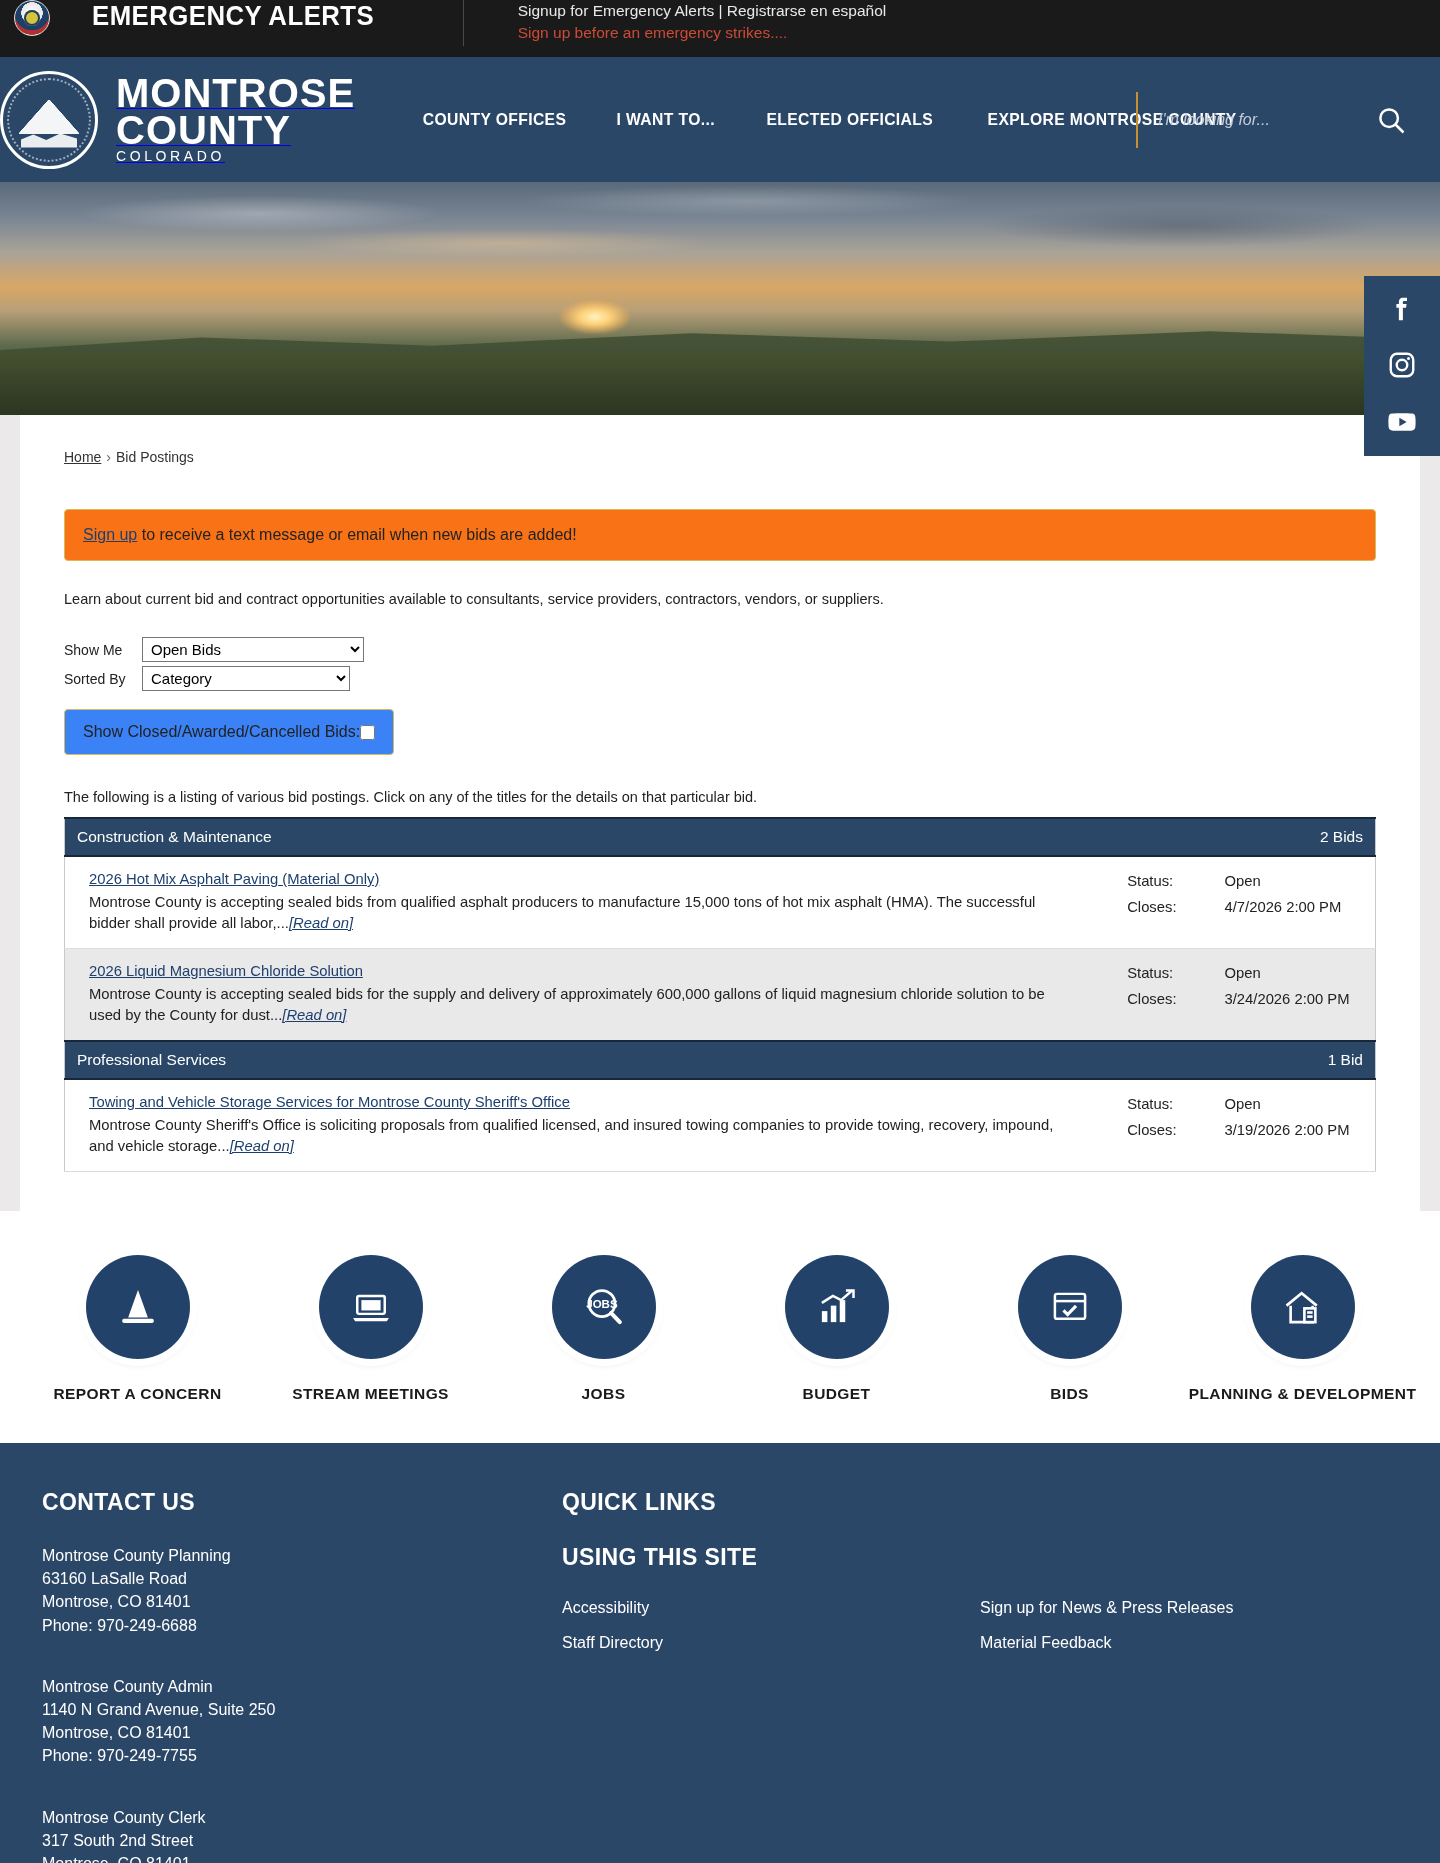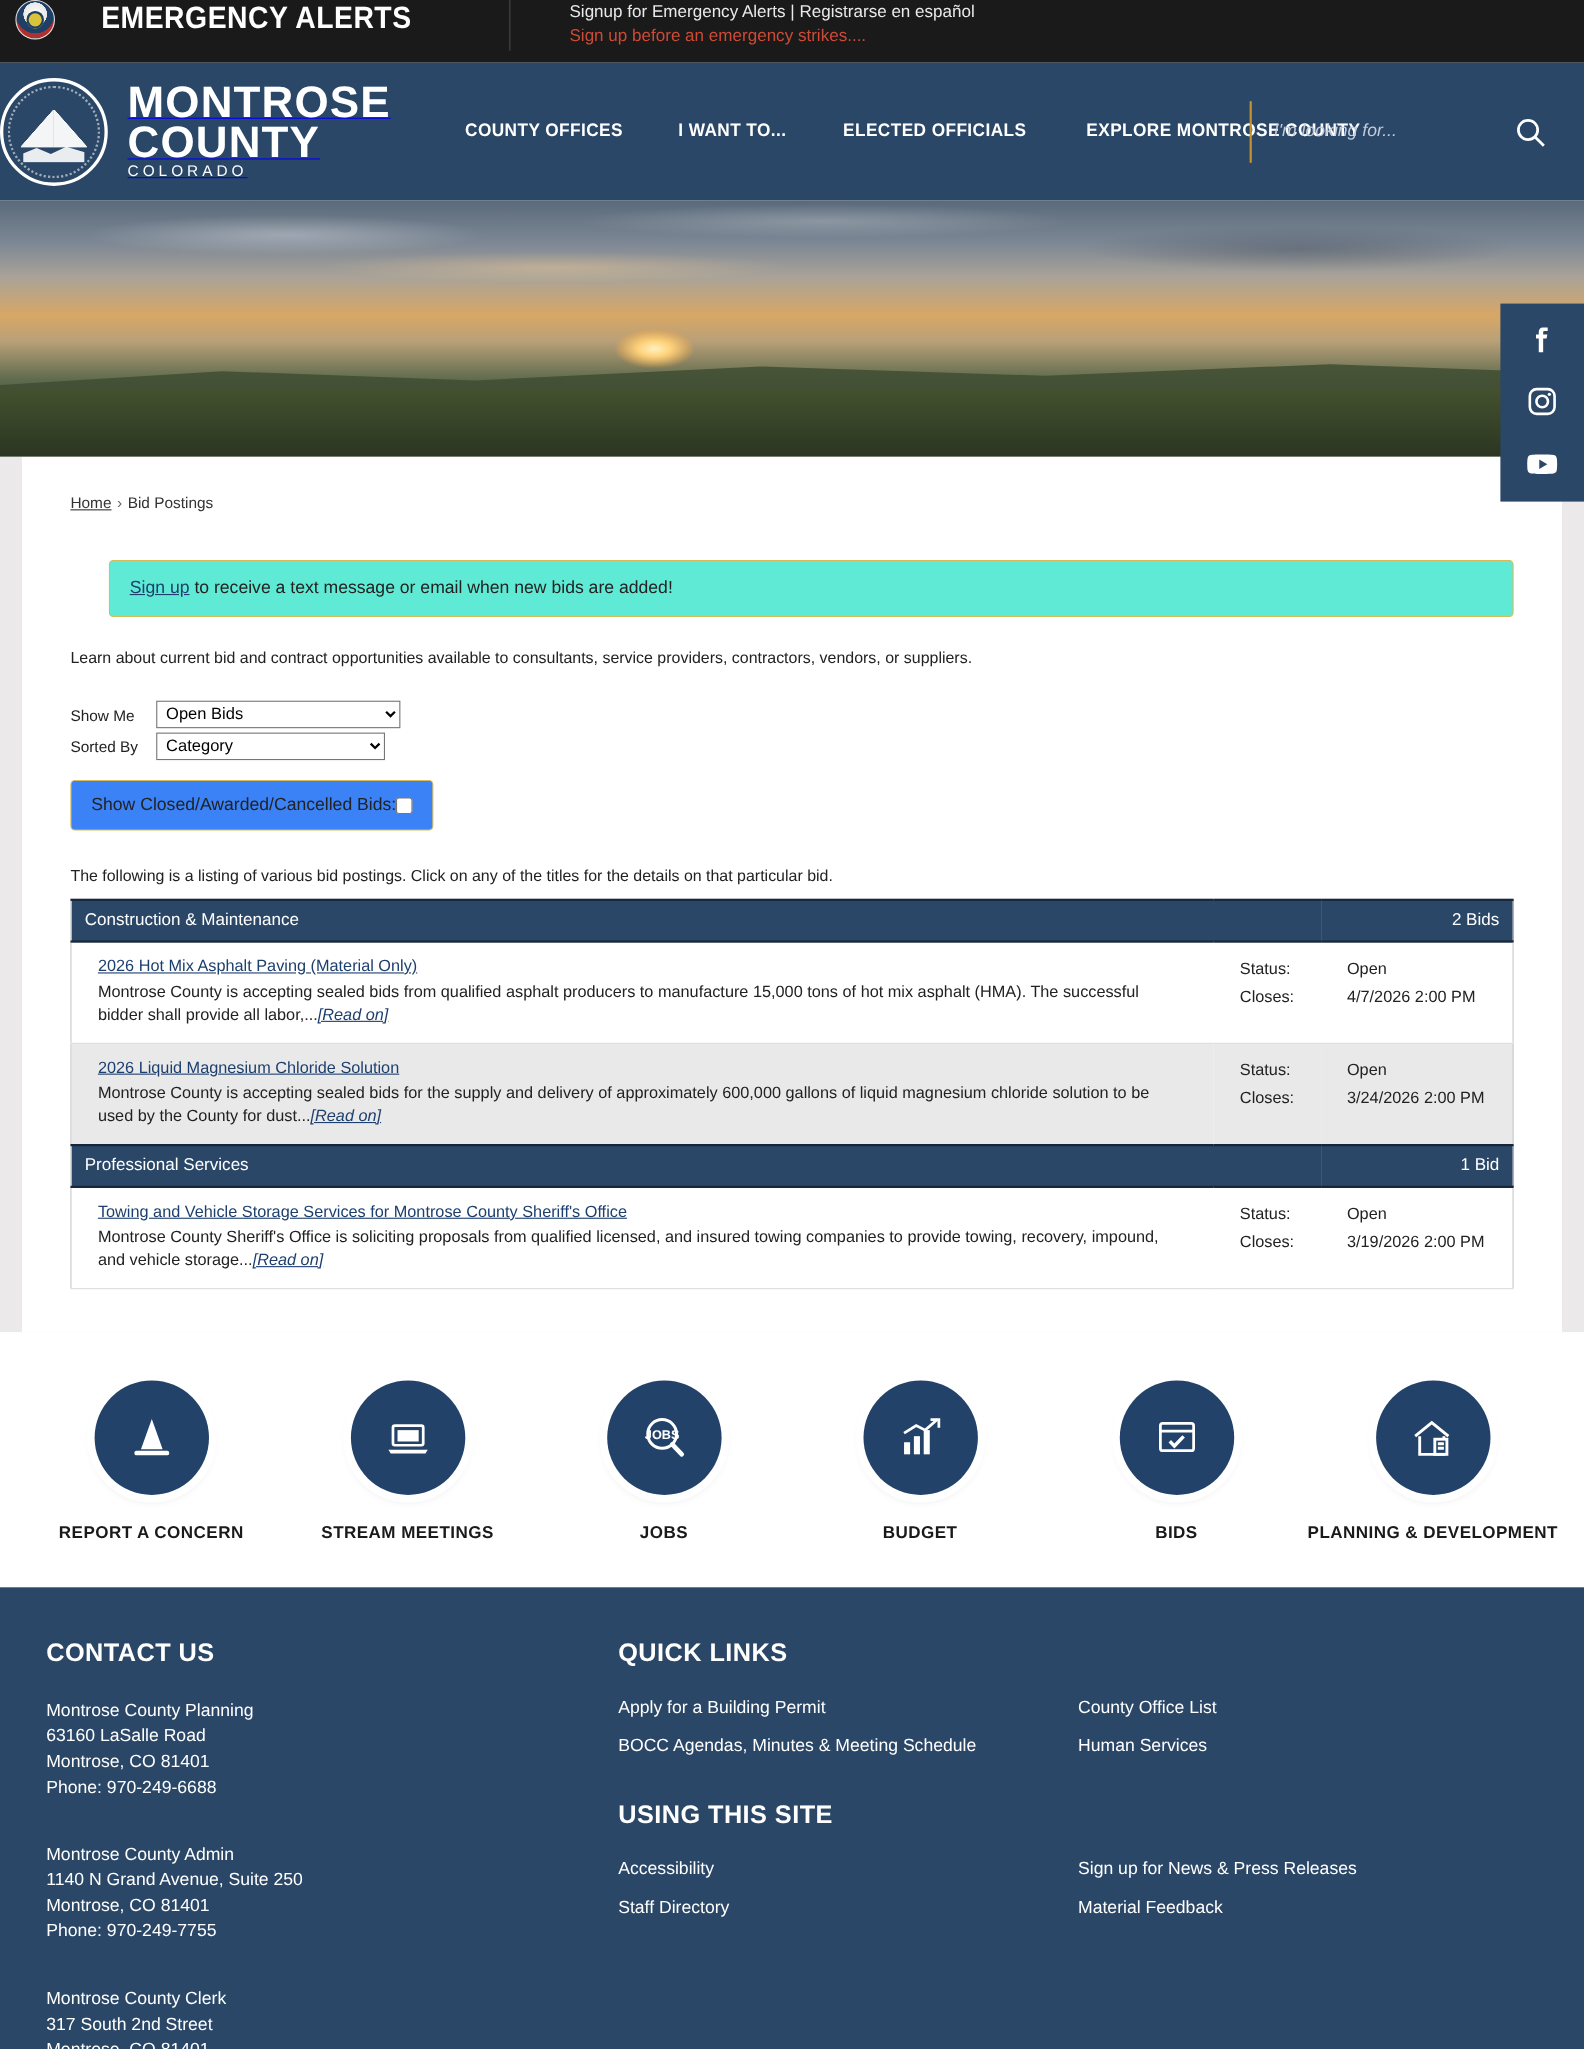--- a/index.html
+++ b/index.html
@@ -185,28 +185,27 @@
     margin: 0 auto;
     background: #ffffff;
     padding: 34px 44px 40px;
     min-height: 720px;
   }
   .breadcrumb { font-size: 14px; color: #333; margin-bottom: 44px; }
   .breadcrumb a { color: #333; }
   .breadcrumb .sep { margin: 0 5px; color: #666; }
 
   .signup-banner {
-    background: #5eead4;
+    background: #f97316;
     border: 1px solid #d6bb5a;
     border-radius: 4px;
     padding: 16px 18px;
     font-size: 16px;
     color: #222;
     margin-bottom: 30px;
-    margin-left: 35px;
   }
   .signup-banner a { color: #1d3f6e; }
 
   .intro-text { font-size: 14.5px; color: #222; margin-bottom: 30px; }
 
   .filters { margin-bottom: 16px; }
   .filter-row { display: flex; align-items: center; margin-bottom: 4px; }
   .filter-label { font-size: 14px; width: 78px; color: #222; }
   .filter-select {
     font-family: "Liberation Sans", sans-serif;
@@ -557,30 +556,20 @@
             <div>Montrose County Clerk</div>
             <div>317 South 2nd Street</div>
             <div>Montrose, CO 81401</div>
             <div>Phone: 970-249-3362</div>
           </div>
         </div>
     </div>
 
     <div class="f-col-links">
       <div class="f-head">QUICK LINKS</div>
-      <div class="links-grid">
-        <div class="links-col">
-            <a href="#" class="flink">Apply for a Building Permit</a>
-            <a href="#" class="flink">BOCC Agendas, Minutes &amp; Meeting Schedule</a>
-          </div>
-        <div class="links-col">
-            <a href="#" class="flink">County Office List</a>
-            <a href="#" class="flink">Human Services</a>
-          </div>
-      </div>
       <div class="f-head f-head-2">USING THIS SITE</div>
       <div class="links-grid">
         <div class="links-col">
             <a href="#" class="flink">Accessibility</a>
             <a href="#" class="flink">Staff Directory</a>
           </div>
         <div class="links-col">
             <a href="#" class="flink">Sign up for News &amp; Press Releases</a>
             <a href="#" class="flink">Material Feedback</a>
           </div>

